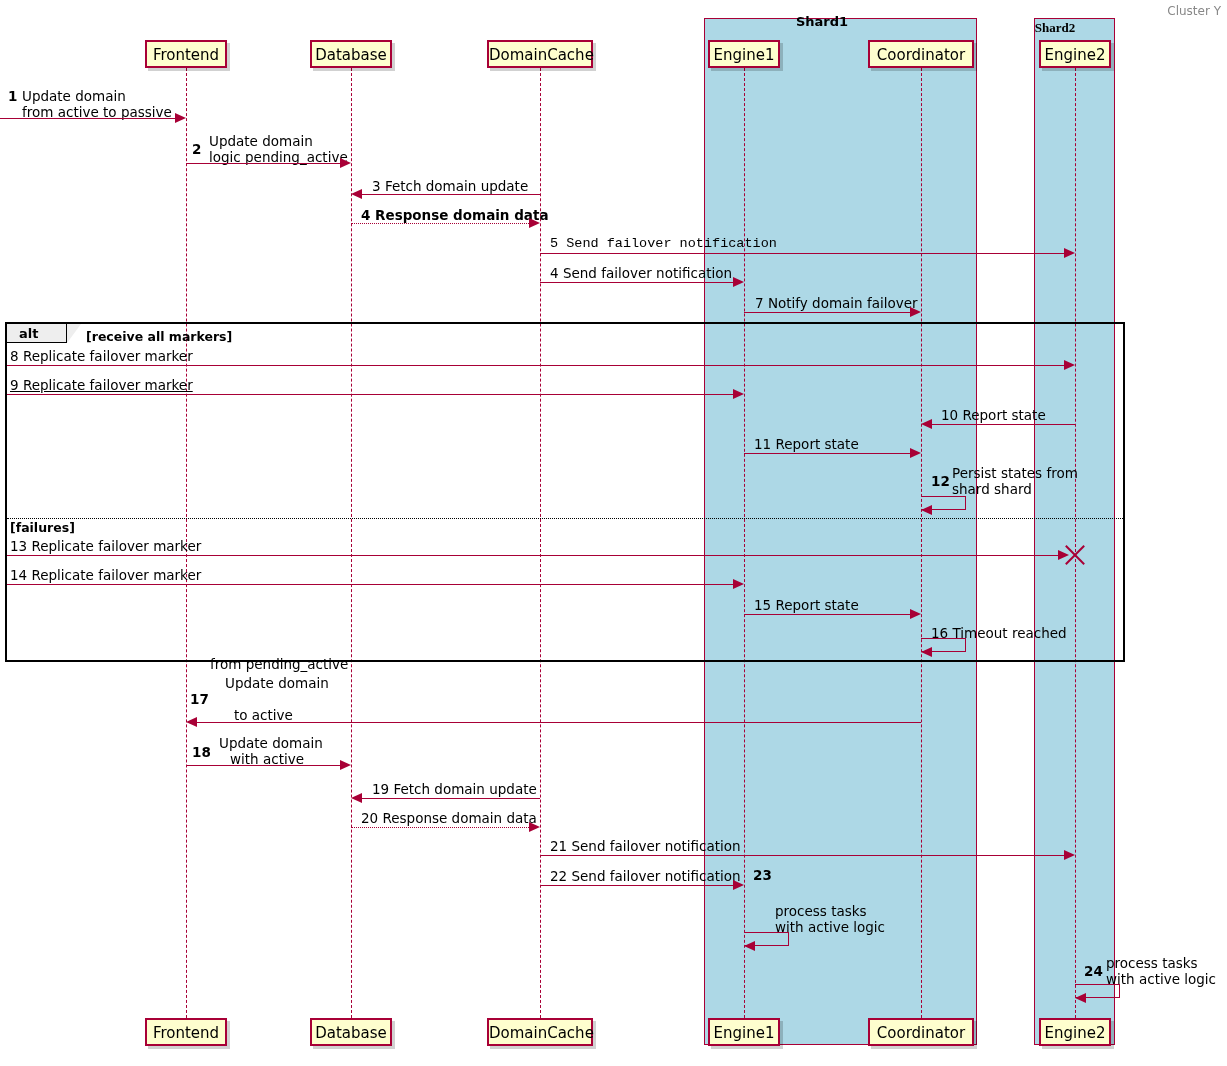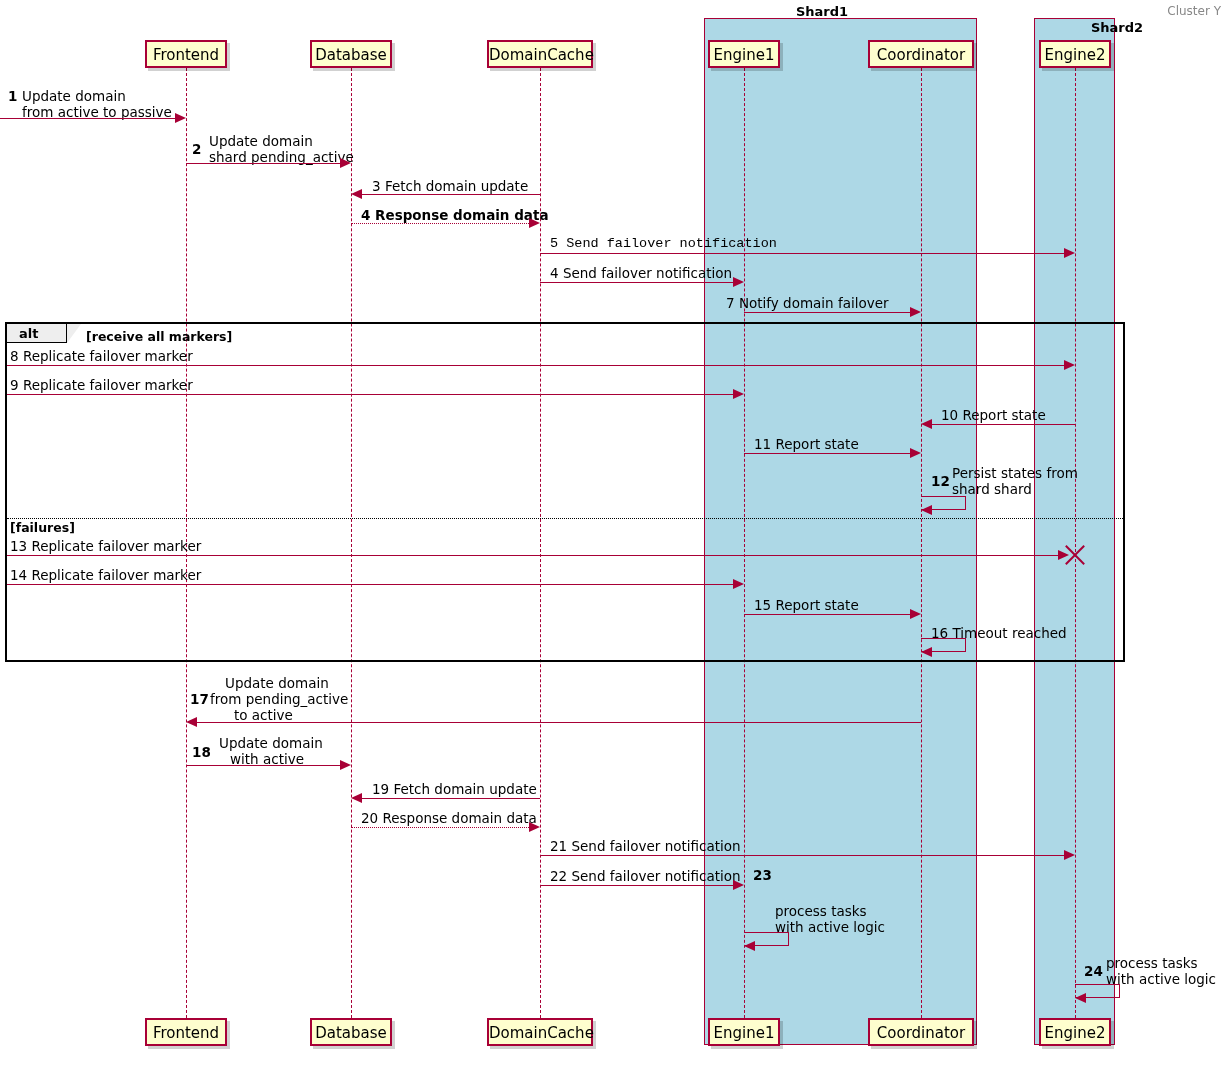--- a/index.html
+++ b/index.html
@@ -128,24 +128,24 @@
   }
 </style>
 </head>
 <body>
 
 <div id="canvas">
 
   <div class="cornerlabel" style="right:6px;top:4px;">Cluster Y</div>
 
   <div class="gbox" style="left:704px;top:18px;width:273px;height:1027px;"></div>
-  <div class="gtitle" style="left:704px;top:4px;width:236px;">Shard1</div>
+  <div class="gtitle" style="left:704px;top:14px;width:236px;">Shard1</div>
 
   <div class="gbox" style="left:1034px;top:18px;width:81px;height:1027px;"></div>
-  <div class="gtitle" style="left:1068px;top:20px;width:98px;">Shard2</div>
+  <div class="gtitle" style="left:1006px;top:20px;width:98px;font-family:Liberation Serif, serif;">Shard2</div>
 
   <div class="lifeline" style="left:186px;top:68px;height:950px;"></div>
   <div class="lifeline" style="left:351px;top:68px;height:950px;"></div>
   <div class="lifeline" style="left:540px;top:68px;height:950px;"></div>
   <div class="lifeline" style="left:744px;top:68px;height:950px;"></div>
   <div class="lifeline" style="left:921px;top:68px;height:950px;"></div>
   <div class="lifeline" style="left:1075px;top:68px;height:950px;"></div>
 
   <div class="plife" style="left:145px;top:40px;width:82px;">Frontend</div>
   <div class="plife" style="left:310px;top:40px;width:82px;">Database</div>
@@ -162,59 +162,59 @@
   <div class="plife" style="left:1039px;top:1018px;width:72px;">Engine2</div>
 
   <div class="mlabel" style="left:8px;top:88px;"><span class="mnum">1</span></div>
   <div class="mlabel" style="left:22px;top:88px;">Update domain</div>
   <div class="mlabel" style="left:22px;top:104px;">from active to passive</div>
   <div class="arrow-line" style="left:0px;top:118px;width:176px;"></div>
   <div class="ahead right" style="left:175px;top:113px;"></div>
 
   <div class="mlabel" style="left:192px;top:141px;"><span class="mnum">2</span></div>
   <div class="mlabel" style="left:209px;top:133px;">Update domain</div>
-  <div class="mlabel" style="left:209px;top:149px;">shard pending_active</div>
+  <div class="mlabel" style="left:209px;top:149px;">logic pending_active</div>
   <div class="arrow-line" style="left:186px;top:163px;width:155px;"></div>
   <div class="ahead right" style="left:340px;top:158px;"></div>
 
   <div class="mlabel" style="left:372px;top:178px;">3 Fetch domain update</div>
   <div class="arrow-line" style="left:362px;top:194px;width:178px;"></div>
   <div class="ahead left" style="left:351px;top:189px;"></div>
 
   <div class="mlabel" style="left:361px;top:207px;font-weight:bold;">4 Response domain data</div>
   <div class="arrow-line dotted" style="left:351px;top:223px;width:178px;"></div>
   <div class="ahead right" style="left:529px;top:218px;"></div>
 
   <div class="mlabel" style="left:550px;top:236px;font-family:Liberation Mono, monospace;">5 Send failover notification</div>
   <div class="arrow-line" style="left:540px;top:253px;width:525px;"></div>
   <div class="ahead right" style="left:1064px;top:248px;"></div>
 
   <div class="mlabel" style="left:550px;top:265px;">4 Send failover notification</div>
   <div class="arrow-line" style="left:540px;top:282px;width:194px;"></div>
   <div class="ahead right" style="left:733px;top:277px;"></div>
 
-  <div class="mlabel" style="left:726px;top:295px;">7 Notify domain failover</div>
+  <div class="mlabel" style="left:755px;top:295px;">7 Notify domain failover</div>
   <div class="arrow-line" style="left:744px;top:312px;width:167px;"></div>
   <div class="ahead right" style="left:910px;top:307px;"></div>
 
   <div class="altbox" style="left:5px;top:322px;width:1120px;height:340px;"></div>
   <div class="alttab" style="left:7px;top:324px;width:60px;height:19px;">
     <span>alt</span>
   </div>
   <div class="altnotch" style="left:67px;top:324px;"></div>
   <div class="altcond" style="left:86px;top:329px;">[receive all markers]</div>
 
   <div class="altdiv" style="left:7px;top:518px;width:1116px;"></div>
   <div class="altcond" style="left:10px;top:520px;">[failures]</div>
 
   <div class="mlabel" style="left:10px;top:348px;">8 Replicate failover marker</div>
   <div class="arrow-line" style="left:7px;top:365px;width:1058px;"></div>
   <div class="ahead right" style="left:1064px;top:360px;"></div>
 
-  <div class="mlabel" style="left:10px;top:377px;">9 Replicate failover marker</div>
+  <div class="mlabel" style="left:10px;top:377px;text-decoration:underline;">9 Replicate failover marker</div>
   <div class="arrow-line" style="left:7px;top:394px;width:727px;"></div>
   <div class="ahead right" style="left:733px;top:389px;"></div>
 
   <div class="mlabel" style="left:941px;top:407px;">10 Report state</div>
   <div class="arrow-line" style="left:932px;top:424px;width:143px;"></div>
   <div class="ahead left" style="left:921px;top:419px;"></div>
 
   <div class="mlabel" style="left:754px;top:436px;">11 Report state</div>
   <div class="arrow-line" style="left:744px;top:453px;width:167px;"></div>
   <div class="ahead right" style="left:910px;top:448px;"></div>
@@ -240,21 +240,21 @@
   <div class="mlabel" style="left:754px;top:597px;">15 Report state</div>
   <div class="arrow-line" style="left:744px;top:614px;width:167px;"></div>
   <div class="ahead right" style="left:910px;top:609px;"></div>
 
   <div class="mlabel" style="left:931px;top:625px;">16 Timeout reached</div>
   <div class="selfloop" style="left:921px;top:638px;width:45px;height:14px;"></div>
   <div class="ahead left" style="left:921px;top:647px;"></div>
 
   <div class="mlabel" style="left:190px;top:691px;"><span class="mnum">17</span></div>
   <div class="mlabel" style="left:225px;top:675px;">Update domain</div>
-  <div class="mlabel" style="left:210px;top:691px;">from pending_active</div>
+  <div class="mlabel" style="left:210px;top:656px;">from pending_active</div>
   <div class="mlabel" style="left:234px;top:707px;">to active</div>
   <div class="arrow-line" style="left:197px;top:722px;width:724px;"></div>
   <div class="ahead left" style="left:186px;top:717px;"></div>
 
   <div class="mlabel" style="left:192px;top:744px;"><span class="mnum">18</span></div>
   <div class="mlabel" style="left:219px;top:735px;">Update domain</div>
   <div class="mlabel" style="left:230px;top:751px;">with active</div>
   <div class="arrow-line" style="left:186px;top:765px;width:155px;"></div>
   <div class="ahead right" style="left:340px;top:760px;"></div>
 

